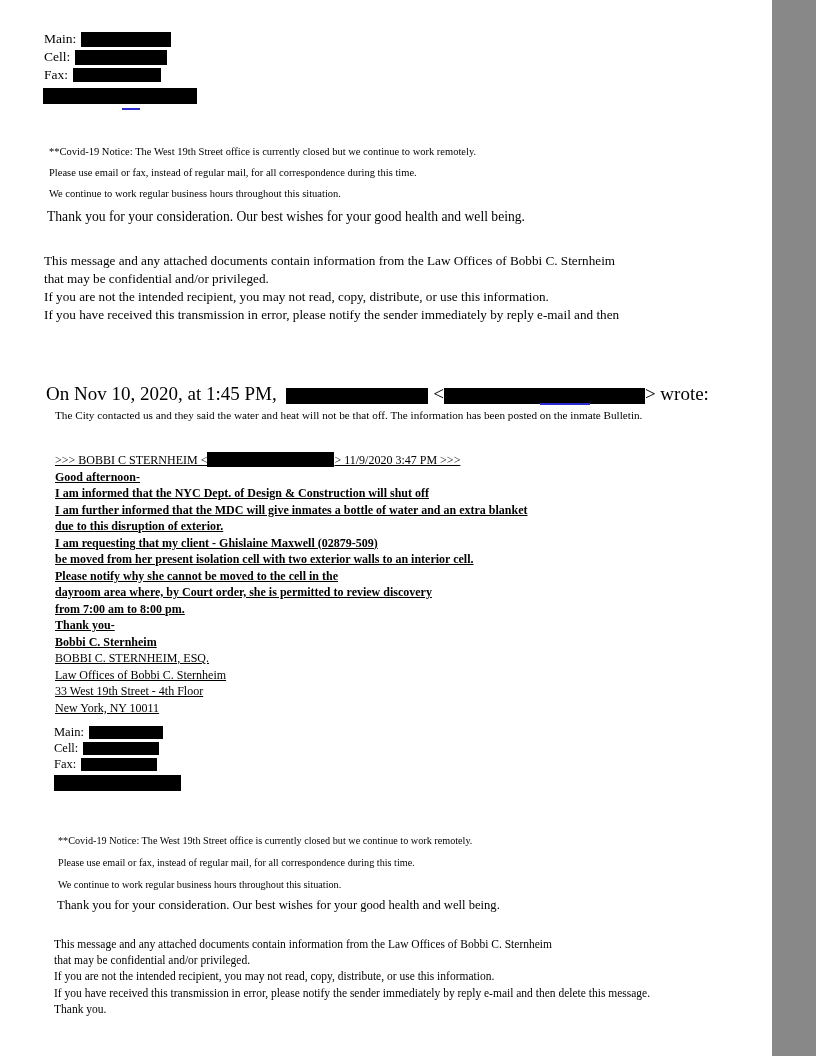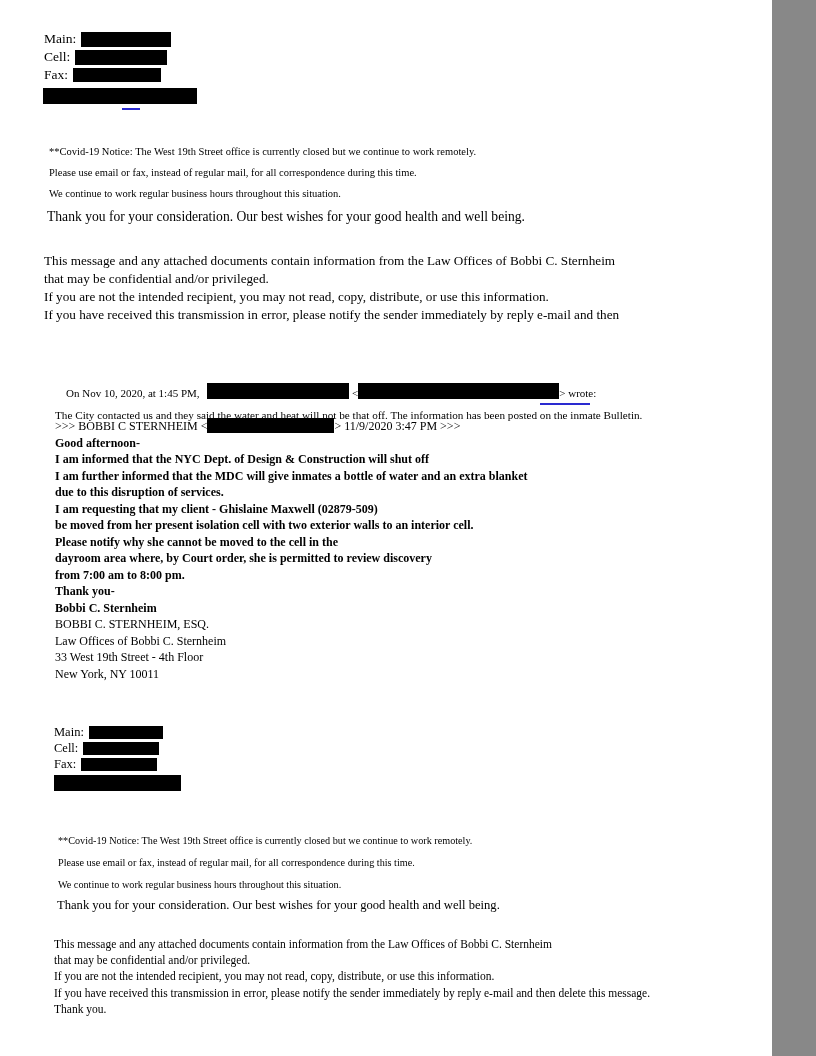--- a/index.html
+++ b/index.html
@@ -20,21 +20,21 @@
   .link-hint{position:absolute;height:2px;background:#2a2ad0;}
   
   .covid-line{font-size:10.5px;line-height:13px;margin-bottom:8px;white-space:nowrap;}
   .covid-bottom .covid-line{font-size:10.2px;margin-bottom:9px;}
   .thanks-big{font-size:13.6px;white-space:nowrap;}
   .thanks-small{font-size:12.6px;white-space:nowrap;}
   
   .disc-top .disc-line{font-size:13.2px;line-height:18px;white-space:nowrap;}
   .disc-bottom .disc-line{font-size:11.5px;line-height:16.2px;white-space:nowrap;}
   
-  .quote-header{font-size:11px;white-space:nowrap;margin-left:20px;}
+  .quote-header{font-size:19px;white-space:nowrap;}
   .city-line{font-size:11.2px;white-space:nowrap;}
   .inner-quote{font-size:12px;line-height:16.5px;}
   .inner-header{white-space:nowrap;}
   .q-body{font-weight:700;white-space:nowrap;}
   .q-sig{font-weight:400;white-space:nowrap;}
 </style>
 </head>
 <body>
 
 <div class="page">
@@ -72,28 +72,28 @@
 
   <div class="abs quote-header" style="left:46px;top:383px;">
     <span>On Nov 10, 2020, at 1:45 PM,</span>
     <span class="inline-bar" style="width:142px;height:16px;margin-left:5px;"></span>
     <span>&lt;</span><span class="inline-bar" style="width:201px;height:16px;"></span><span>&gt; wrote:</span>
   </div>
   <div class="link-hint" style="left:540px;top:403px;width:50px;"></div>
 
   <div class="abs city-line" style="left:55px;top:409px;">The City contacted us and they said the water and heat will not be that off. The information has been posted on the inmate Bulletin.</div>
 
-  <div class="abs inner-quote" style="left:55px;top:418px;">
+  <div class="abs inner-quote" style="left:55px;top:452px;text-decoration:underline;">
     <div class="inner-header">
       <span>&gt;&gt;&gt; BOBBI C STERNHEIM &lt;</span><span class="inline-bar" style="width:127px;height:15px;"></span><span>&gt; 11/9/2020 3:47 PM &gt;&gt;&gt;</span>
     </div>
     <div class="q-body">Good afternoon-</div>
     <div class="q-body">I am informed that the NYC Dept. of Design &amp; Construction will shut off</div>
     <div class="q-body">I am further informed that the MDC will give inmates a bottle of water and an extra blanket</div>
-    <div class="q-body">due to this disruption of services.</div>
+    <div class="q-body">due to this disruption of exterior.</div>
     <div class="q-body">I am requesting that my client - Ghislaine Maxwell (02879-509)</div>
     <div class="q-body">be moved from her present isolation cell with two exterior walls to an interior cell.</div>
     <div class="q-body">Please notify why she cannot be moved to the cell in the</div>
     <div class="q-body">dayroom area where, by Court order, she is permitted to review discovery</div>
     <div class="q-body">from 7:00 am to 8:00 pm.</div>
     <div class="q-body">Thank you-</div>
     <div class="q-body">Bobbi C. Sternheim</div>
     <div class="q-sig">BOBBI C. STERNHEIM, ESQ.</div>
     <div class="q-sig">Law Offices of Bobbi C. Sternheim</div>
     <div class="q-sig">33 West 19th Street - 4th Floor</div>

